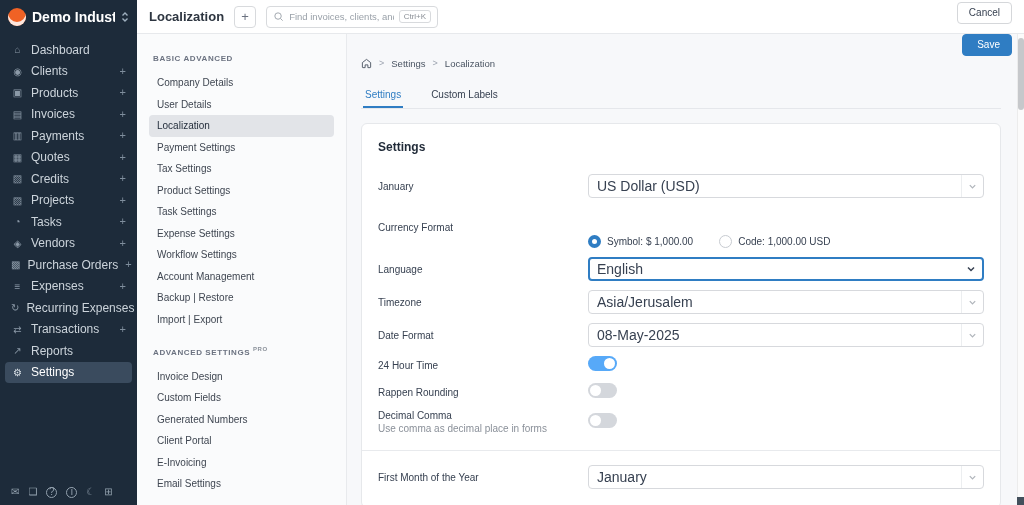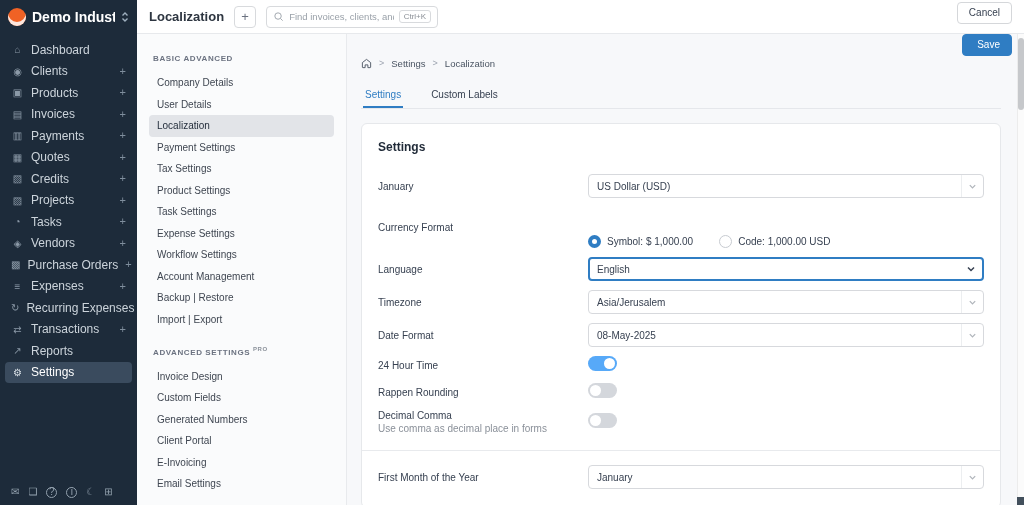--- a/index.html
+++ b/index.html
@@ -64,21 +64,21 @@
 
   .card { margin-top:14px; background:#fff; border:1px solid #e6e8eb; border-radius:6px; padding:16px 16px 18px; }
   .card-title { font-size:12px; font-weight:bold; color:#1f2937; margin-bottom:20px; }
   .row { display:flex; align-items:center; margin-bottom:9px; min-height:24px; }
   .row-toggle { min-height:18px; margin-bottom:8px; }
   .flabel { flex:0 0 210px; font-size:10px; color:#374151; }
   .flabel .hint { font-size:10px; color:#8a9099; margin-top:2px; }
   .fctrl { flex:1; }
 
   .select { height:24px; border:1px solid #d7d9dd; border-radius:4px; background:#fff; display:flex;
-            align-items:center; padding:0 0 0 8px; font-size:10px; color:#374151; cursor:pointer; position:relative; }
+            align-items:center; padding:0 0 0 8px; font-size:14px; color:#374151; cursor:pointer; position:relative; }
   .select .val { flex:1; }
   .select .chev { width:22px; height:100%; display:flex; align-items:center; justify-content:center;
                   border-left:1px solid #eceef0; color:#b0b5bb; }
   .select.focused { border:2px solid #2f7dc3; padding-left:7px; }
   .select.focused .chev { border-left:none; color:#374151; }
 
   .radios { display:flex; align-items:center; gap:26px;margin-top:28px; }
   .radio-opt { display:flex; align-items:center; gap:6px; font-size:10px; color:#374151; cursor:pointer; }
   .radio { width:13px; height:13px; border-radius:50%; background:#fff; }
   .radio.on { border:4px solid #2f7dc3; }

